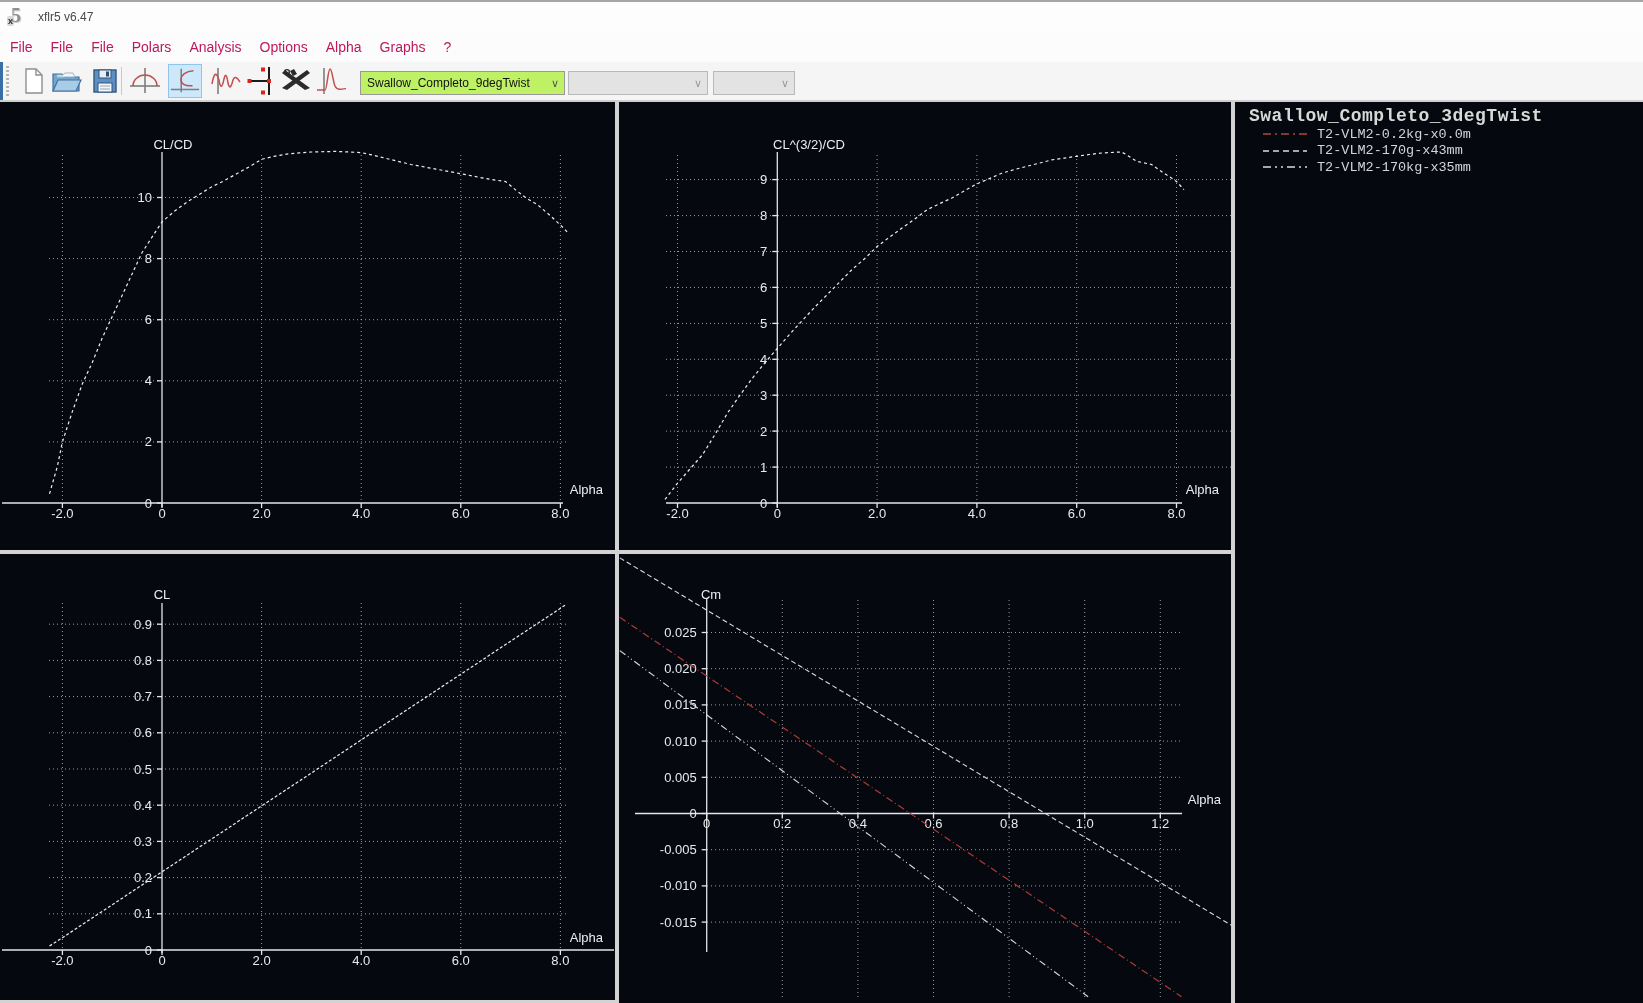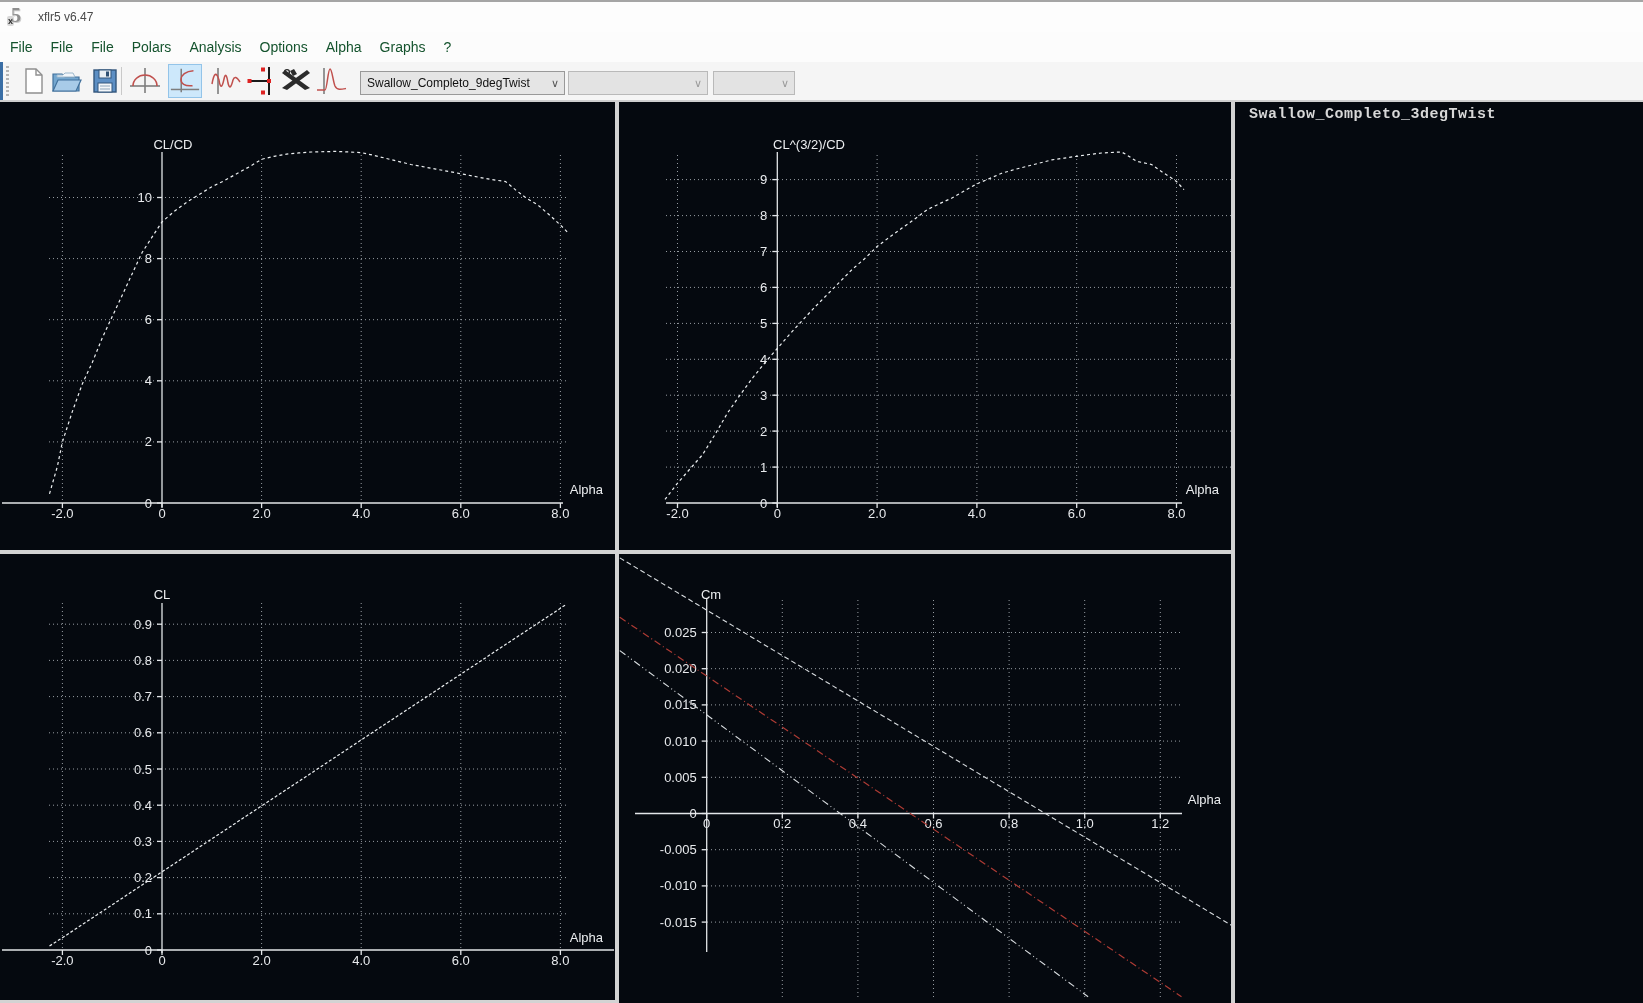--- a/index.html
+++ b/index.html
@@ -10,52 +10,52 @@
   .titlebar{position:absolute;left:0;top:2px;width:1643px;height:30px;background:#fdfdfd;
             display:flex;align-items:center;}
   .appicon{position:relative;width:20px;height:20px;margin-left:8px;}
   .appicon .five{position:absolute;left:3px;top:-3px;font:bold 20px "Liberation Serif",serif;color:#8f8f8f;
                  text-shadow:1px 1px 0 #cfcfcf;}
   .appicon .xo{position:absolute;left:-1px;top:9px;font:bold 9px "Liberation Sans",sans-serif;color:#2c2c2c;
                background:#d8d8d8;padding:0 1px;border-radius:2px;}
   .titletext{margin-left:10px;font-size:12px;color:#4a4a4a;}
   .menubar{position:absolute;left:0;top:32px;width:1643px;height:30px;background:#fcfcfc;
            display:flex;align-items:stretch;padding-left:1px;}
-  .menuitem{display:flex;align-items:center;padding:0 9px;font-size:14px;color:#14532d;cursor:default;}
+  .menuitem{display:flex;align-items:center;padding:0 9px;font-size:14px;color:#be185d;cursor:default;}
   .toolbar{position:absolute;left:0;top:62px;width:1643px;height:38px;background:#f5f5f5;
            border-bottom:2px solid #cfcfcf;}
   .tb-accent{position:absolute;left:0;top:62px;width:3px;height:38px;background:#3a6ea5;}
   .tb-handle{position:absolute;left:6px;top:66px;width:3px;height:30px;
              background-image:repeating-linear-gradient(#b5b5b5 0 2px,transparent 2px 4px);}
   .tbtn{position:absolute;top:64px;width:34px;height:34px;border:0;background:transparent;padding:0;
         display:flex;align-items:center;justify-content:center;}
   .tbtn.active{background:#cde8fb;border:1px solid #93c4e9;}
   .tbsep{position:absolute;top:67px;width:1px;height:28px;background:#c9c9c9;}
   .combo{position:absolute;top:71px;height:24px;box-sizing:border-box;border:1px solid #999;
-         background:#e5e5e5;display:flex;align-items:center;font-size:12px;color:#111;}
+         background:#bef264;display:flex;align-items:center;font-size:12px;color:#111;}
   .combo .ctext{flex:1;padding-left:6px;white-space:nowrap;overflow:hidden;}
   .combo .chev{width:18px;text-align:center;color:#555;font-size:11px;}
   .combo.disabled{background:#e3e3e3;border-color:#b9b9b9;}
   .combo.disabled .chev{color:#9a9a9a;}
   
   .chartbg{position:absolute;left:0;top:102px;width:1643px;height:901px;background:#05090f;}
   .divider{position:absolute;background:#d3d3d3;}
   svg.charts{position:absolute;left:0;top:0;width:1643px;height:1003px;pointer-events:none;}
   svg.charts text{font-family:"Liberation Sans",sans-serif;}
   .grid{stroke:#c7ced4;stroke-width:1;stroke-dasharray:1 3;opacity:.75;}
   .axis{stroke:#e3e6e9;stroke-width:1.3;fill:none;}
   .tick{font-size:13px;fill:#e8eaed;}
   .tmid{text-anchor:middle;} .tend{text-anchor:end;}
   .ctitle{font-size:13px;fill:#eceef0;text-anchor:middle;}
   .xlab{font-size:13px;fill:#eceef0;text-anchor:end;}
   .quad{position:absolute;background:transparent;}
   
   .legend{position:absolute;left:1249px;top:106px;color:#d2d5d8;
           font-family:"Liberation Mono",monospace;}
-  .ltitle{font-size:15px;font-weight:bold;letter-spacing:.5px;color:#d8d8d8;white-space:nowrap;}
+  .ltitle{font-size:18px;font-weight:bold;letter-spacing:.5px;color:#d8d8d8;white-space:nowrap;}
   .lrow{display:flex;align-items:center;height:16.5px;margin-left:13px;white-space:nowrap;}
   .lrow svg{flex:0 0 auto;}
   .lrow .ltext{margin-left:9px;font-size:13.5px;}
   .bottomline{position:absolute;left:0;top:1000px;width:617px;height:3px;background:#d3d3d3;}
 </style>
 </head>
 <body>
 
 <div class="app">
 
@@ -380,15 +380,35 @@
   <div class="quad" style="left:2px;top:554px;width:613px;height:446px"></div>
   <div class="quad" style="left:619px;top:554px;width:612px;height:449px"></div>
 
   <div class="divider" style="left:615px;top:102px;width:4px;height:901px"></div>
   <div class="divider" style="left:0;top:550px;width:1231px;height:4px"></div>
   <div class="divider" style="left:1231px;top:102px;width:4px;height:901px"></div>
   <div class="bottomline"></div>
 
   <div class="legend">
     <div class="ltitle">Swallow_Completo_3degTwist</div>
+    <div id="legendrows">
+        <div class="lrow">
+          <svg width="46" height="6">
+            <line x1="1" y1="3" x2="45" y2="3" stroke="#b0453c" stroke-width="1.4" stroke-dasharray="8 4 2 4"></line>
+          </svg>
+          <span class="ltext">T2-VLM2-0.2kg-x0.0m</span>
+        </div>
+        <div class="lrow">
+          <svg width="46" height="6">
+            <line x1="1" y1="3" x2="45" y2="3" stroke="#d9dde0" stroke-width="1.4" stroke-dasharray="6 4"></line>
+          </svg>
+          <span class="ltext">T2-VLM2-170g-x43mm</span>
+        </div>
+        <div class="lrow">
+          <svg width="46" height="6">
+            <line x1="1" y1="3" x2="45" y2="3" stroke="#d9dde0" stroke-width="1.4" stroke-dasharray="8 4 2 4 2 4"></line>
+          </svg>
+          <span class="ltext">T2-VLM2-170kg-x35mm</span>
+        </div>
+      </div>
   </div>
 
 </div>
 
 </body></html>

